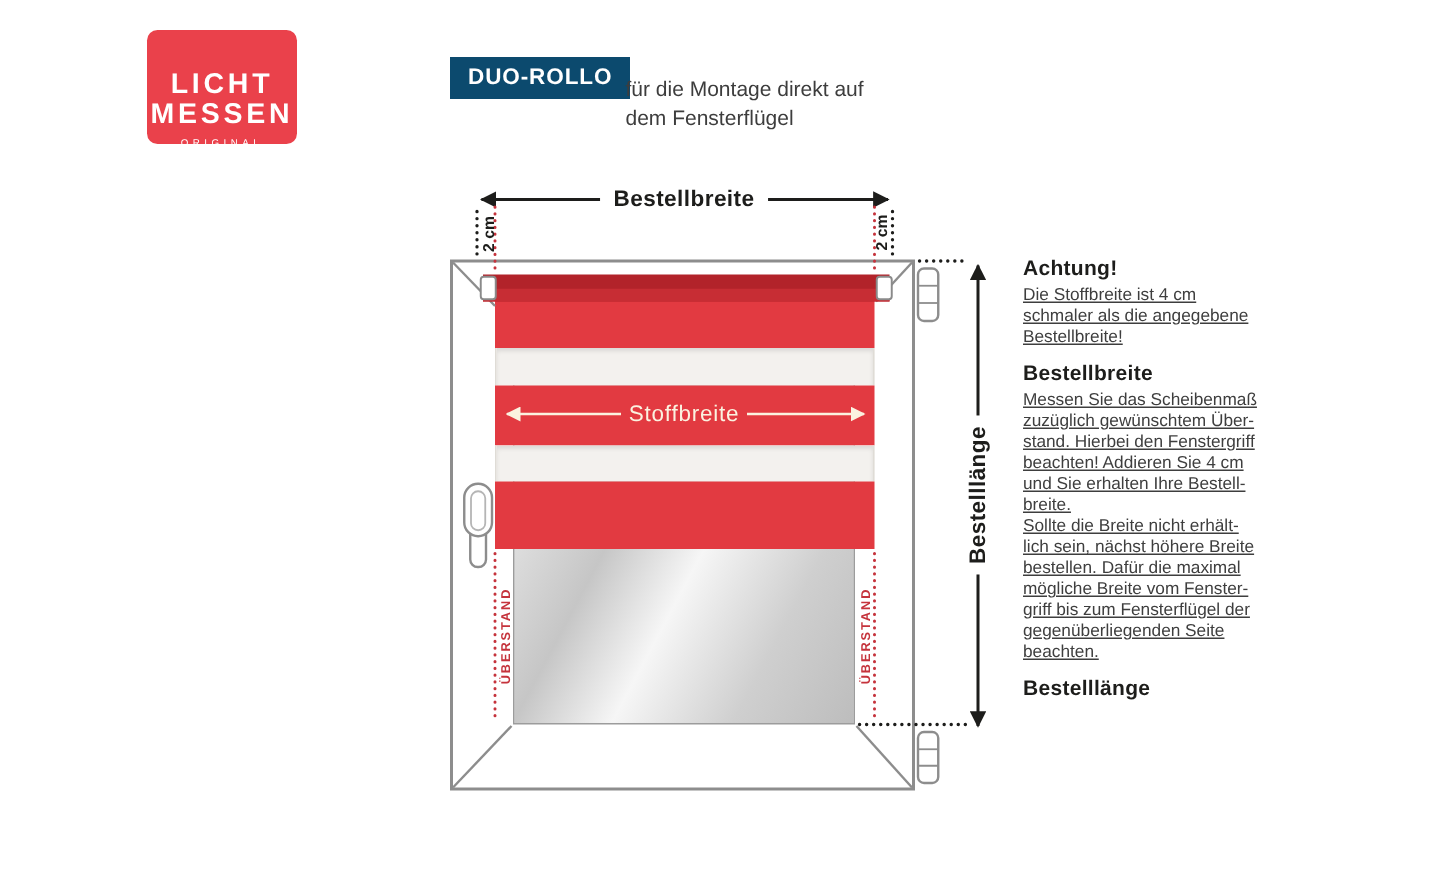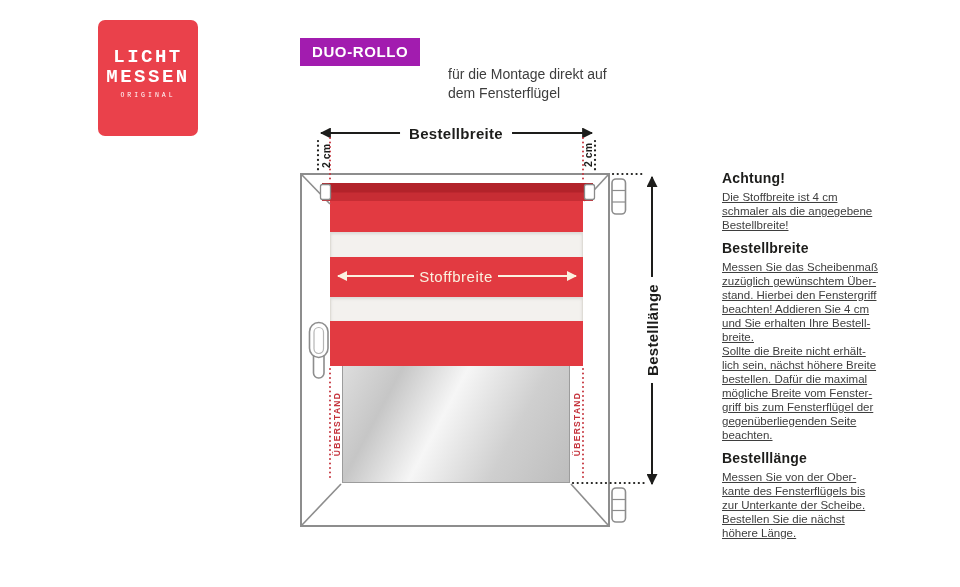--- a/index.html
+++ b/index.html
@@ -1,30 +1,30 @@
 <!DOCTYPE html>
 <html><head>
 <meta charset="utf-8">
 <style>
   html,body{margin:0;padding:0;background:#fff;}
   .page{position:relative;width:960px;height:587px;background:#fff;overflow:hidden;
         font-family:"Liberation Sans",sans-serif;color:#1d1d1b;}
   .abs{position:absolute;}
 
   
-  .logo{left:98px;top:20px;width:100px;height:116px;background:#ea414b;border-radius:7px;
-        text-align:center;box-sizing:border-box;padding-top:27px;font-family:Liberation Mono, monospace;}
+  .logo{left:98px;top:20px;width:100px;height:76px;background:#ea414b;border-radius:7px;
+        text-align:center;box-sizing:border-box;padding-top:27px;}
   .logo .big{display:block;color:#fff;font-weight:bold;font-size:19px;line-height:20px;letter-spacing:2.5px;}
   .logo .sub{display:block;color:#fff;font-size:6.5px;letter-spacing:3px;margin-top:5px;}
 
   
-  .badge{left:300px;top:38px;background:#a21caf;color:#fff;font-weight:bold;font-size:15px;
+  .badge{left:300px;top:38px;background:#0c4a6e;color:#fff;font-weight:bold;font-size:15px;
          letter-spacing:0.6px;padding:5px 12px 6px;}
   .title{left:417px;top:41px;font-weight:bold;font-size:17px;letter-spacing:0.5px;color:#1f1f1f;}
-  .subtitle{left:417px;top:65px;font-size:14px;line-height:19px;color:#3d3d3d;white-space:pre-line;margin-left:31px;}
+  .subtitle{left:417px;top:50px;font-size:14px;line-height:19px;color:#3d3d3d;white-space:pre-line;}
 
   
   .frame{left:300px;top:173px;width:310px;height:354px;border:2px solid #8d8d8d;
          box-sizing:border-box;background:#fff;}
   .glass{left:342px;top:217px;width:228px;height:266px;box-sizing:border-box;border:1px solid #9c9c9c;
          background:linear-gradient(118deg,#fbfbfb 0%,#e2e2e2 18%,#c6c6c6 38%,#f6f6f6 56%,#cfcfcf 78%,#bdbdbd 100%);}
   .band{left:330px;width:253px;}
   .red1{top:200px;height:32px;background:#e23a41;}
   .red2{top:257px;height:40px;background:#e23a41;}
   .red3{top:321px;height:45px;background:#e23a41;}
@@ -44,21 +44,21 @@
   .lbl-2cm-r{left:588px;top:155px;font-size:10.5px;font-weight:600;}
   .lbl-stoffbreite{left:456px;top:276px;transform:translate(-50%,-50%);
         color:#fbf2e0;font-weight:normal;font-size:15px;letter-spacing:0.5px;}
   .lbl-ueberstand{color:#c5333c;font-size:8.5px;font-weight:bold;letter-spacing:1.3px;}
   .lbl-ueberstand.l{left:337px;top:424px;}
   .lbl-ueberstand.r{left:577px;top:424px;}
   .lbl-bestelllaenge{left:652px;top:330px;background:#fff;padding:0 7px;
         font-weight:bold;font-size:15px;letter-spacing:0.3px;}
 
   
-  .info{left:682px;top:170px;width:160px;margin-left:40px;}
+  .info{left:682px;top:170px;width:160px;}
   .info h3{margin:0 0 4px 0;font-size:14px;line-height:16px;font-weight:bold;color:#1d1d1b;letter-spacing:0.2px;}
   .info .body{margin:0 0 8px 0;font-size:11.5px;line-height:14px;color:#3e3e3e;white-space:pre-line;text-decoration:underline;}
 </style>
 </head>
 <body>
 
 <div class="page">
 
   <div class="abs logo">
     <span class="big">LICHT</span>
@@ -164,20 +164,15 @@
 und Sie erhalten Ihre Bestell-
 breite.
 Sollte die Breite nicht erhält-
 lich sein, nächst höhere Breite
 bestellen. Dafür die maximal
 mögliche Breite vom Fenster-
 griff bis zum Fensterflügel der
 gegenüberliegenden Seite
 beachten.</div>
     <h3>Bestelllänge</h3>
-    <div class="body">Messen Sie von der Ober-
-kante des Fensterflügels bis
-zur Unterkante der Scheibe.
-Bestellen Sie die nächst
-höhere Länge.</div>
   </div>
 
 </div>
 
 </body></html>

